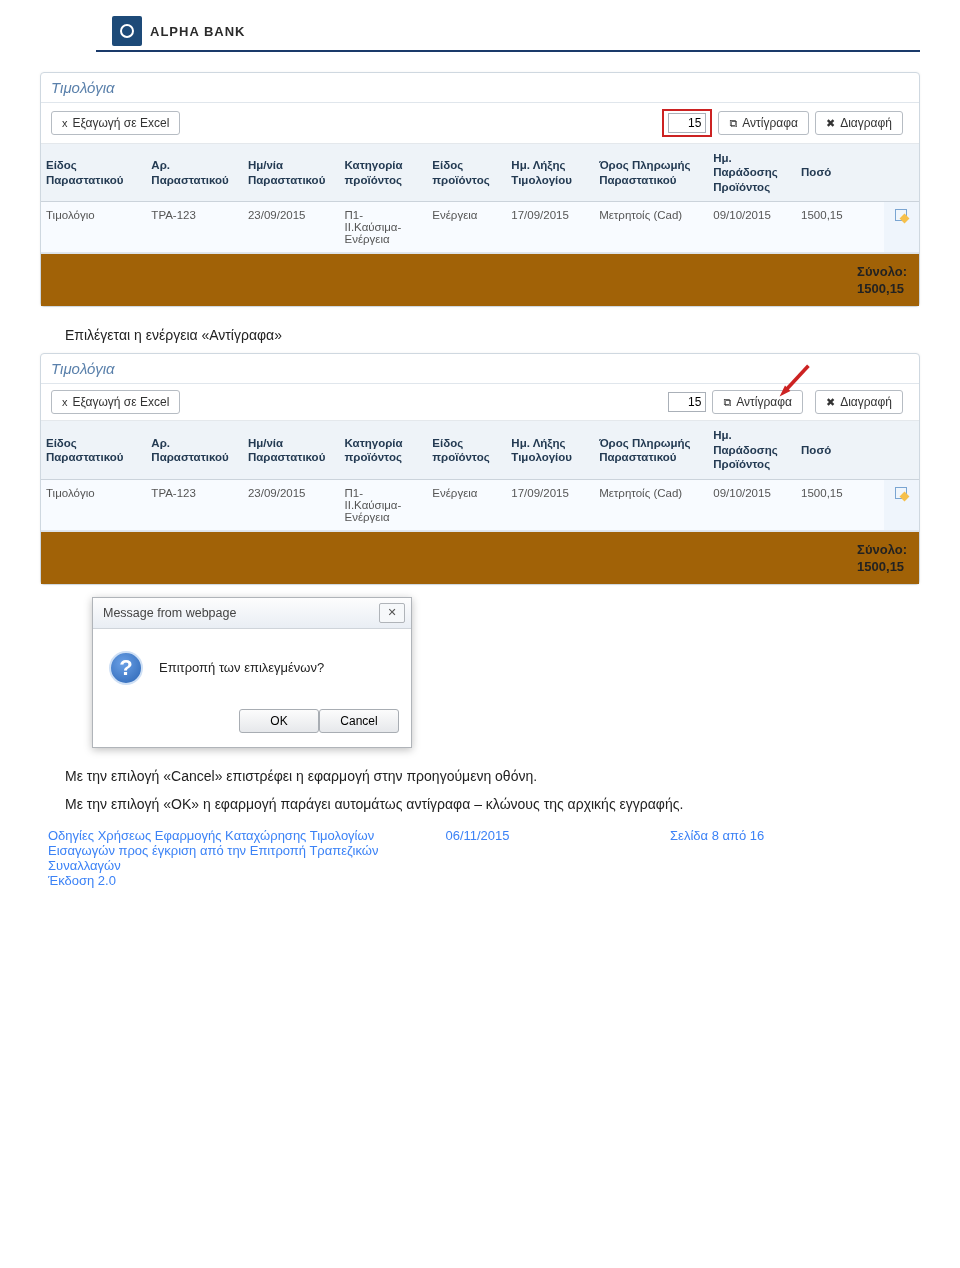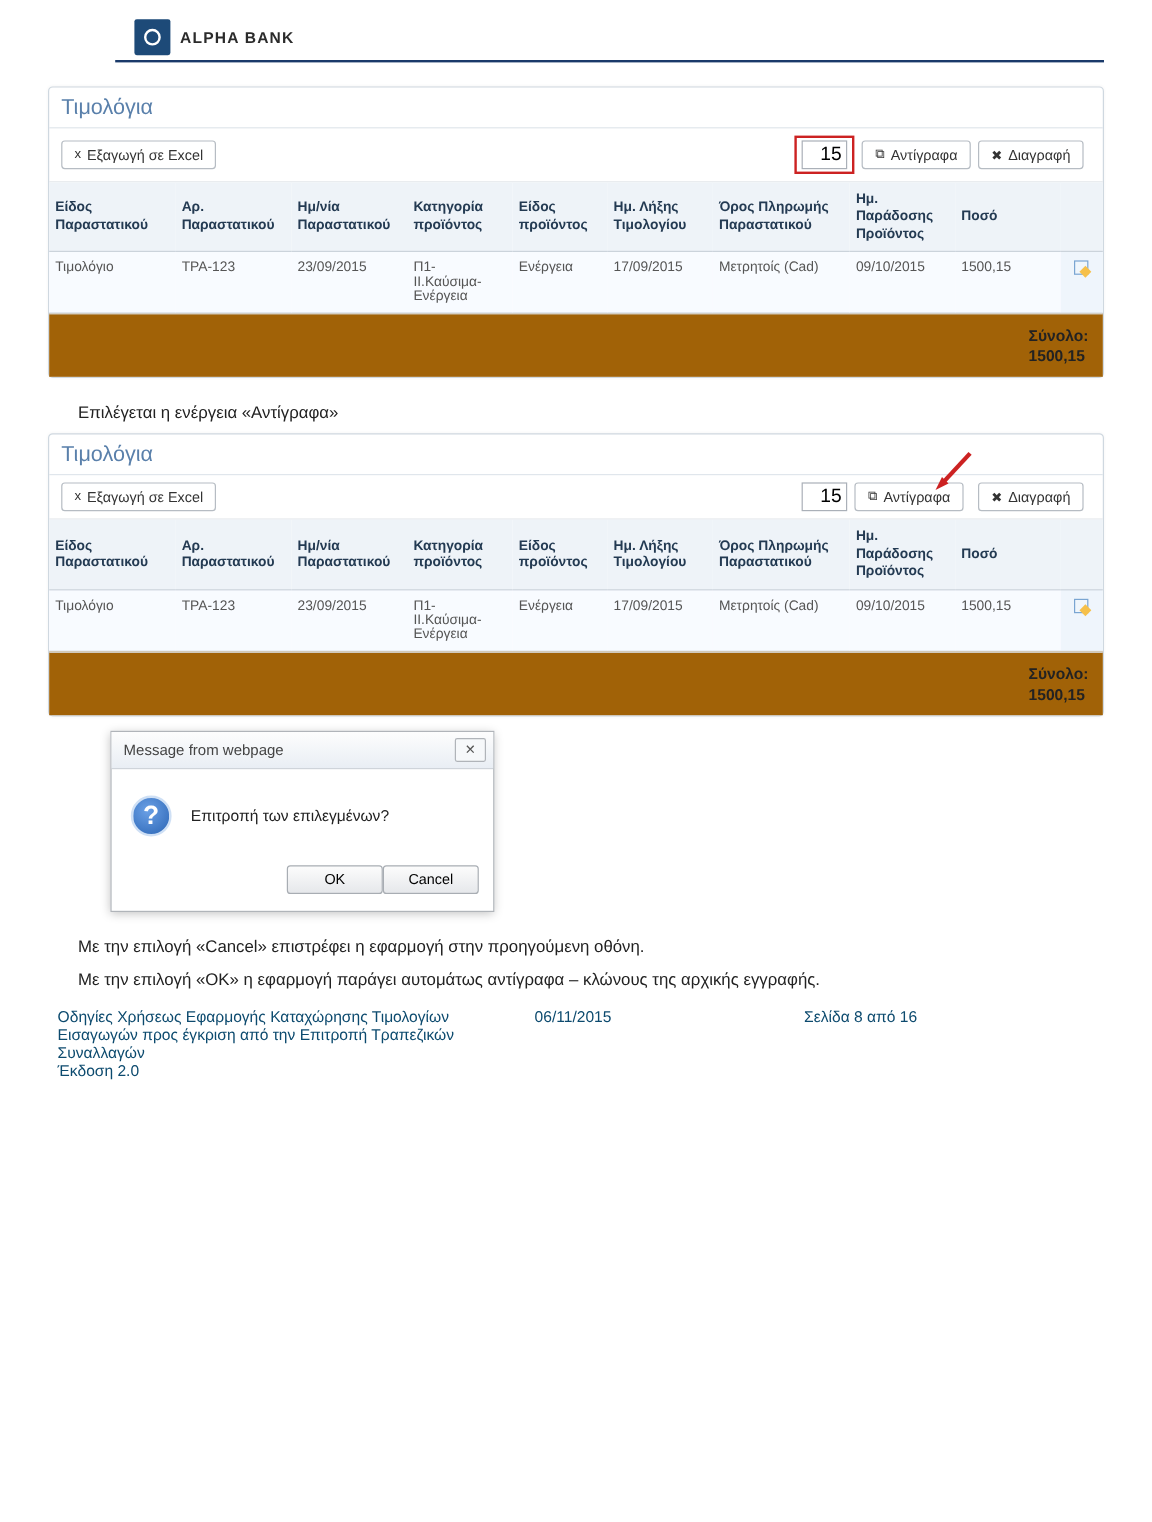--- a/index.html
+++ b/index.html
@@ -45,23 +45,24 @@
   }
   .panel {
     border: 1px solid #cfd8e0;
     border-radius: 4px;
     margin: 6px 0 12px 0;
     box-shadow: 0 0 3px rgba(0,0,0,0.05);
     background: #fff;
   }
   .panel-title {
     color: #5a80ab;
-    font-size: 18px;
+    font-size: 15px;
     padding: 6px 10px 6px 10px;
     border-bottom: 1px solid #e0e6ec;
+    font-style: italic;
   }
   .toolbar {
     display: flex;
     align-items: center;
     padding: 6px 10px;
     border-bottom: 1px solid #e4e8ec;
   }
   .btn {
     display: inline-flex;
     align-items: center;
@@ -73,21 +74,21 @@
     color: #333;
     margin-right: 6px;
     cursor: pointer;
   }
   .btn .ico { margin-right: 5px; font-size: 11px; }
   .spacer { flex: 1; }
   .copies-input {
     width: 38px;
     border: 1px solid #aab0b8;
     padding: 2px 4px;
-    font-size: 16px;
+    font-size: 12px;
     text-align: right;
   }
   .red-box {
     border: 2px solid #c22;
     padding: 2px 4px;
     margin-right: 6px;
   }
   .table {
     width: 100%;
     font-size: 11.5px;
@@ -189,21 +190,21 @@
     background: linear-gradient(#fcfcfc,#e6e8eb);
     border: 1px solid #a8adb3;
     border-radius: 3px;
     font-size: 12px;
     cursor: pointer;
   }
   .footer {
     display: flex;
     justify-content: space-between;
     font-size: 13px;
-    color: #0c4a6e;
+    color: #3b82f6;
     margin: 14px 8px 0 8px;
   }
   .footer .col1 { width: 42%; }
   .footer .col2 { width: 22%; text-align: left; }
   .footer .col3 { width: 28%; text-align: left; }
   .col-0{width:12%}.col-1{width:11%}.col-2{width:11%}.col-3{width:10%}.col-4{width:9%}
   .col-5{width:10%}.col-6{width:13%}.col-7{width:10%}.col-8{width:10%}
   .edit-icon {
     display:inline-block; width:12px; height:12px;
     border:1px solid #7aa5d2; background:#f0f6fc;

